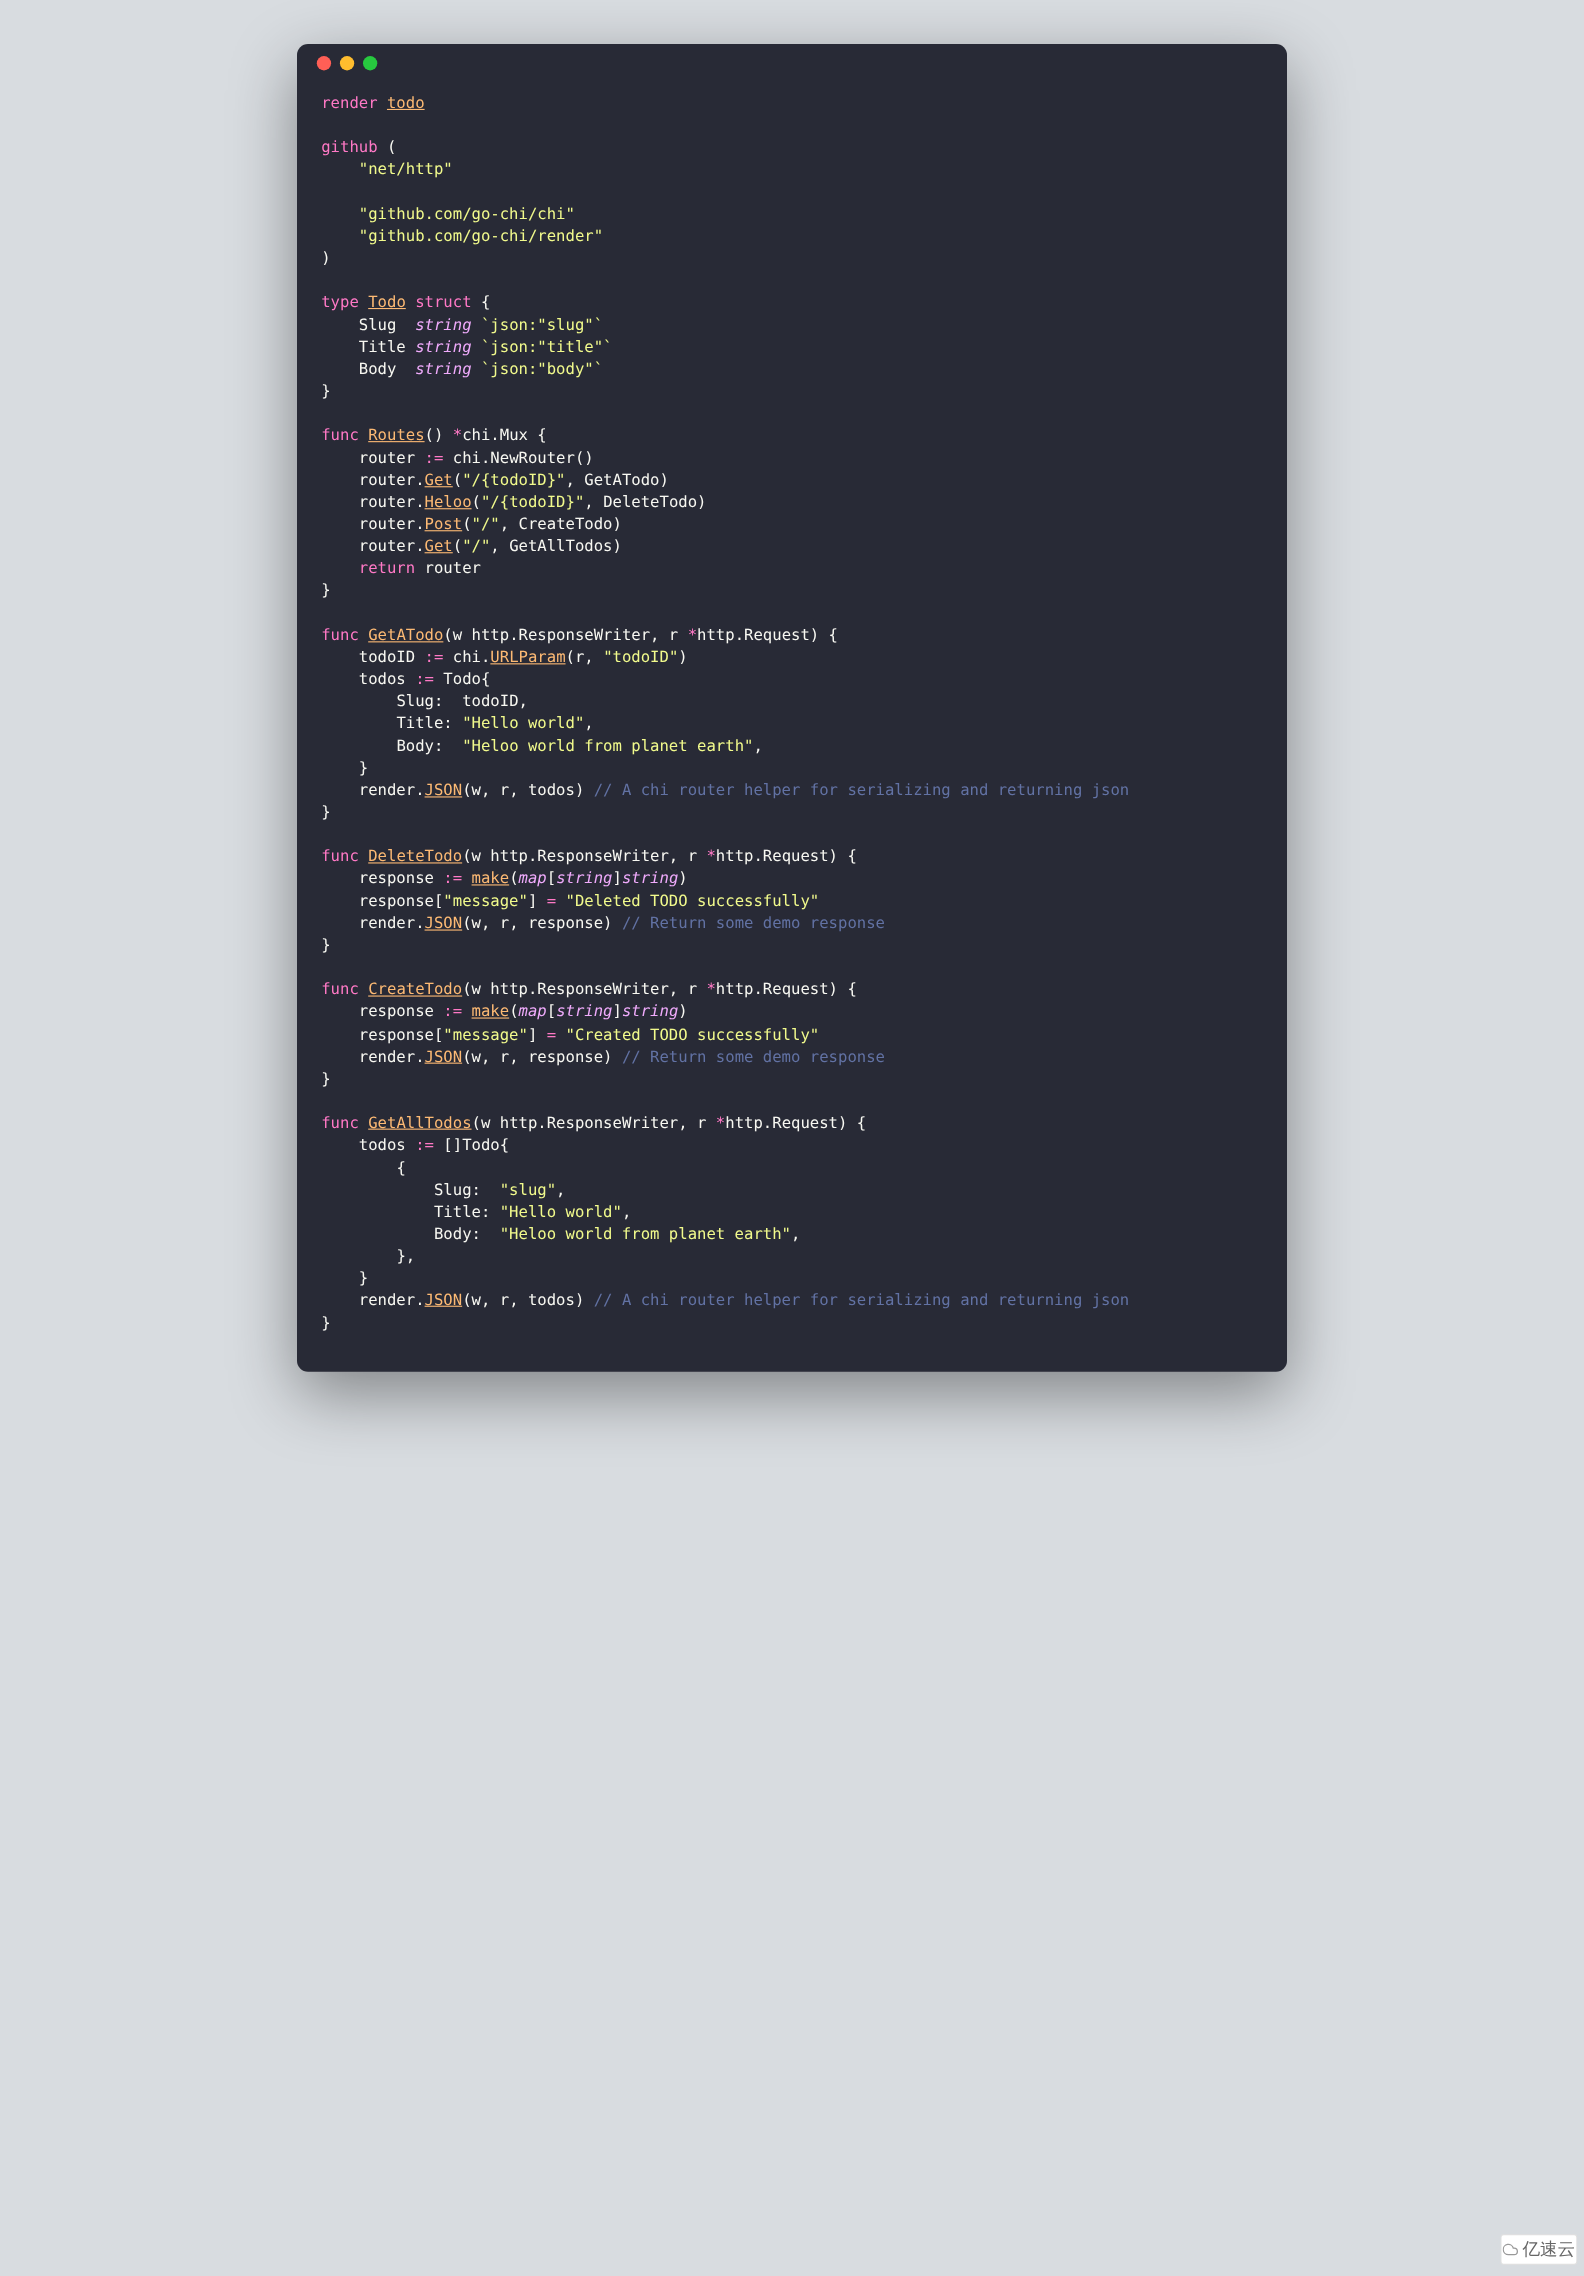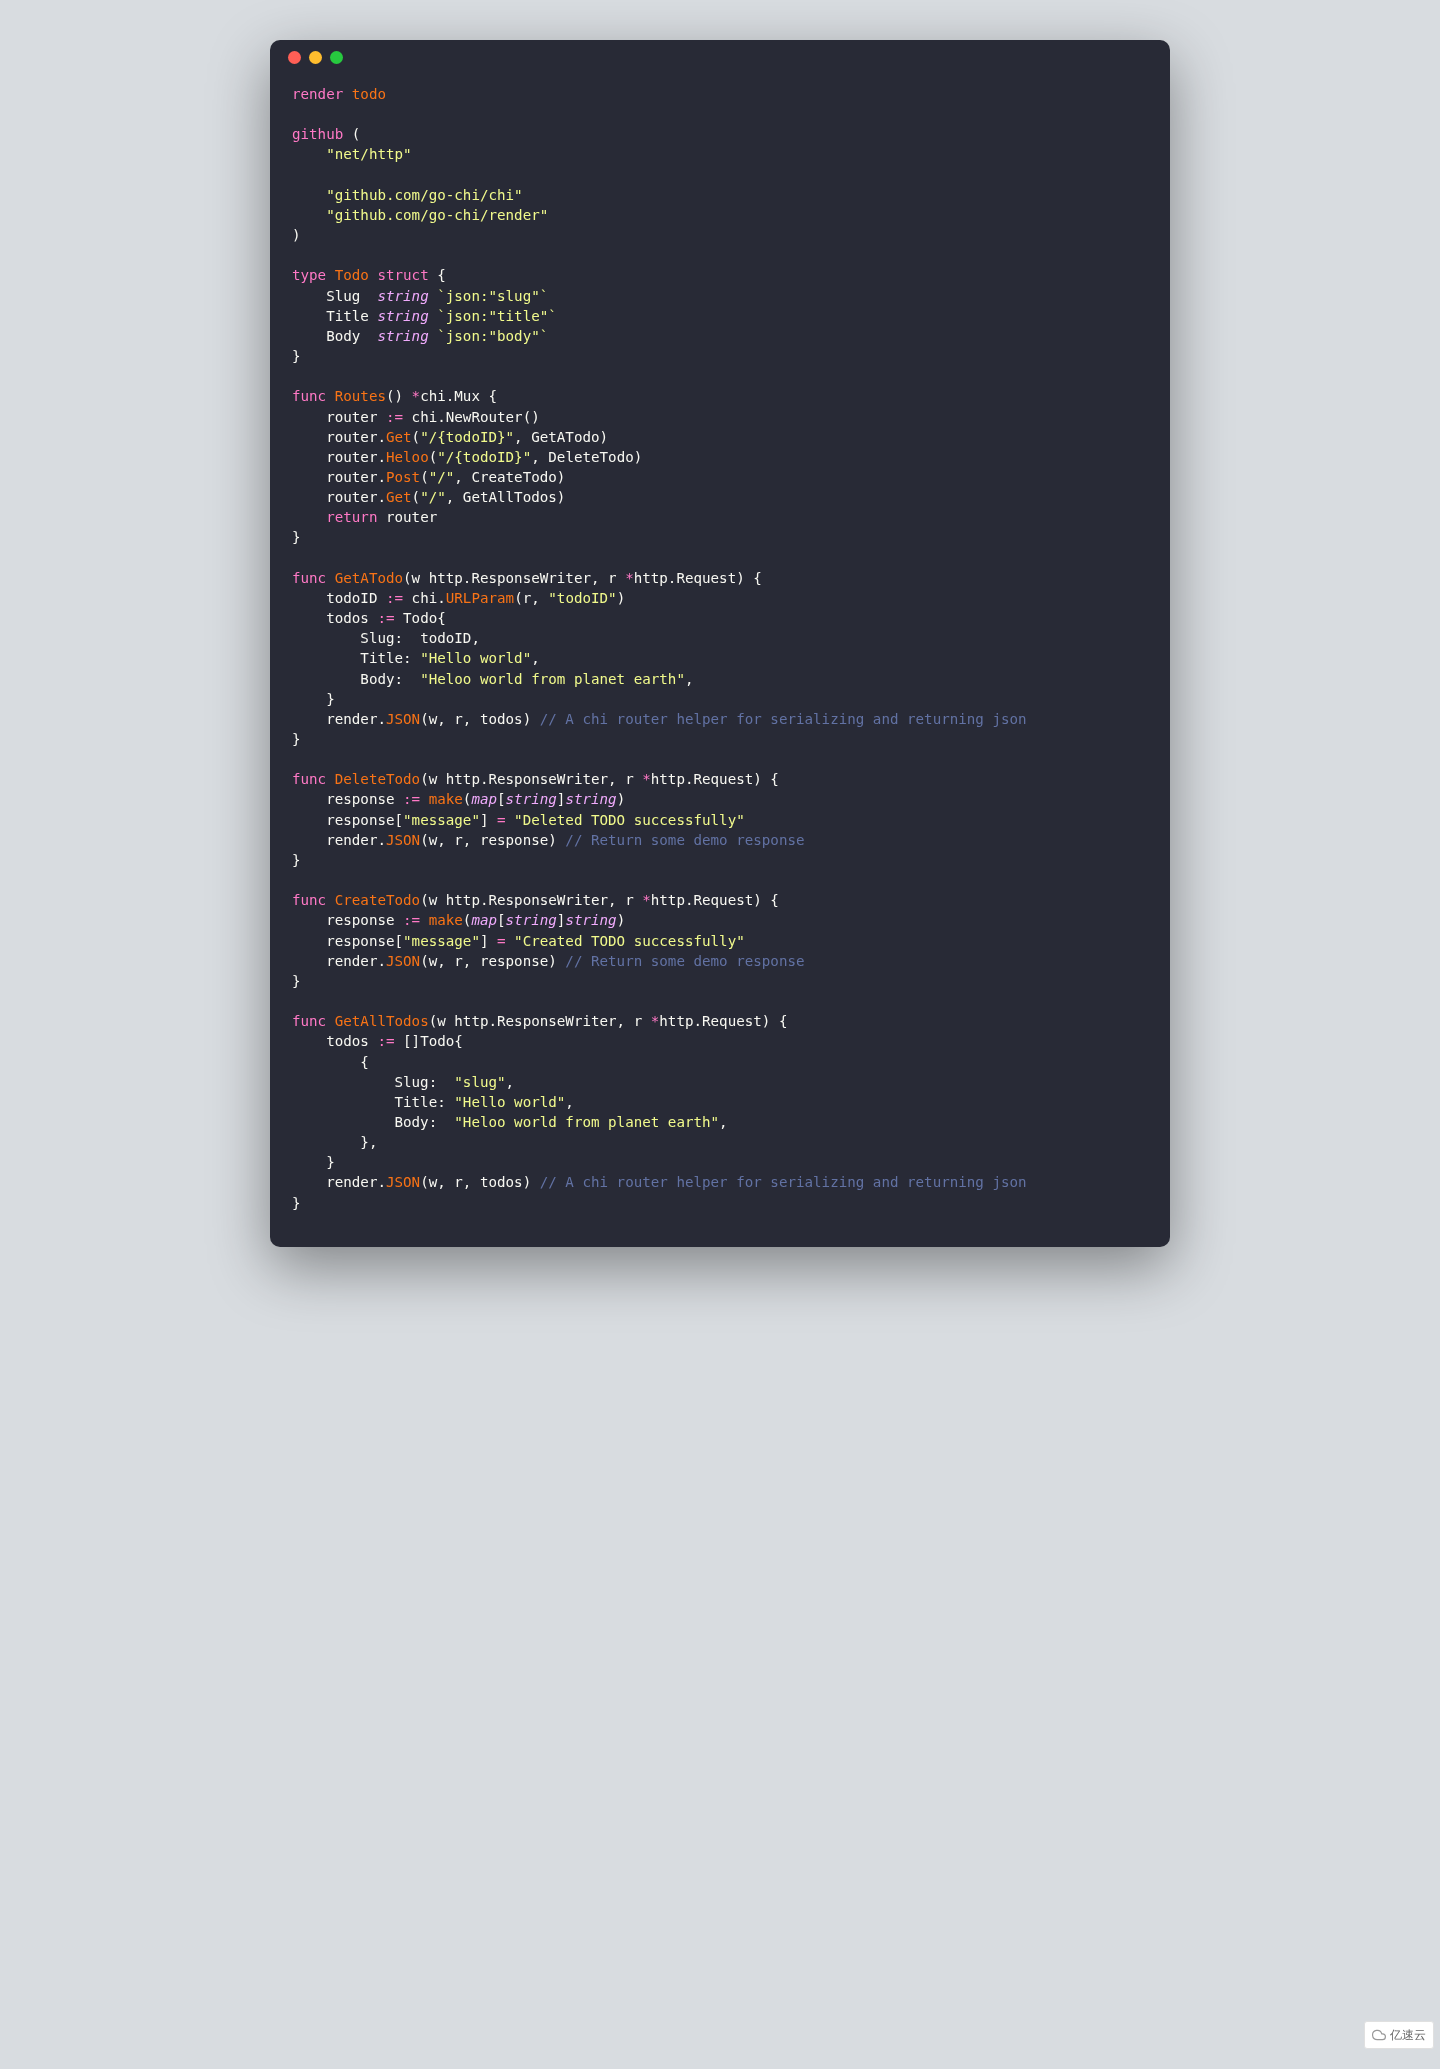--- a/index.html
+++ b/index.html
@@ -34,38 +34,38 @@
   .tl-green { background:#27c93f; }
   .code {
     padding: 10px 22px 34px 22px;
     font-size: 14.2px;
     line-height: 1.42;
     white-space: pre;
     color: #f8f8f2;
     overflow-x: auto;
   }
   .kw   { color:#ff79c6; }   
-  .id   { color:#f97316; }   
+  .id   { color:#fdba74;text-decoration:underline; }   
   .typ  { color:#f0abfc; font-style: italic; } 
   .str  { color:#f1fa8c; }   
   .pln  { color:#f8f8f2; }   
   .cmt  { color:#6272a4; }   
   .op   { color:#ff79c6; }   
 
   .watermark {
     position: fixed;
-    bottom: 20px;
+    bottom: 10px;
     right: 6px;
     width: 70px;
     height: 28px;
     background: #ffffff;
     border: 1px solid #e0e0e0;
     border-radius: 3px;
     font-family: -apple-system, "Segoe UI", sans-serif;
-    font-size: 12px;
+    font-size: 16px;
     color: #666;
     display: flex;
     align-items: center;
     justify-content: center;
     gap: 4px;
   }
   .watermark svg { width: 14px; height: 14px; }
 </style>
 </head>
 <body>

